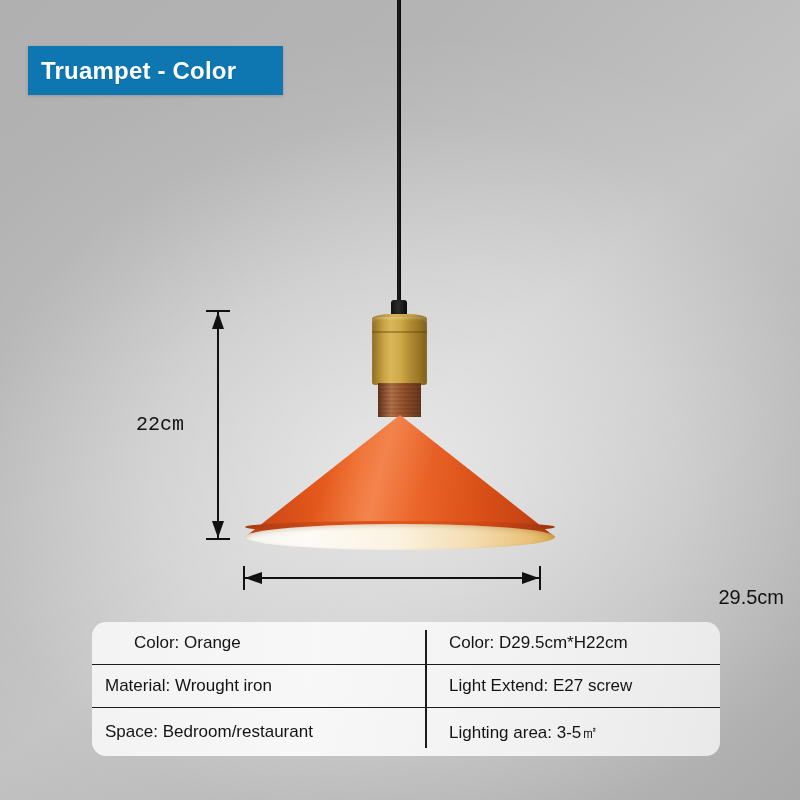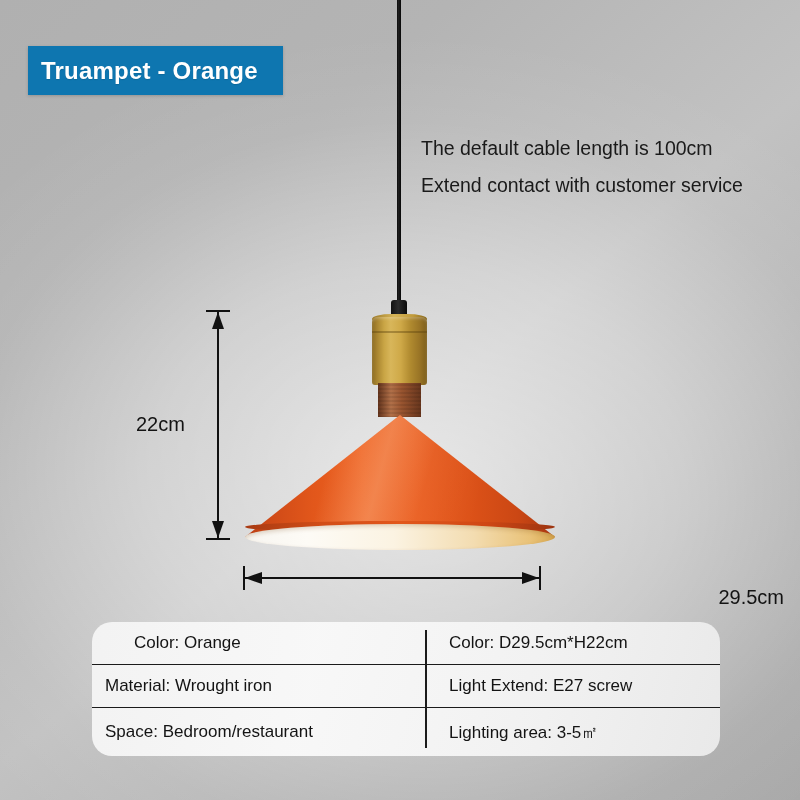--- a/index.html
+++ b/index.html
@@ -200,20 +200,21 @@
     border-right: 6px solid transparent;
     border-top: 17px solid #111;
   }
   #dim-v-label {
     position: absolute;
     left: 136px;
     top: 413px;
     font-size: 20px;
     color: #131313;
     white-space: nowrap;
+    font-family: Liberation Mono, monospace;
   }
 
   #dim-h-line { left: 243px; top: 577px; width: 298px; height: 2px; }
   #dim-h-cap-left { left: 243px; top: 566px; width: 2px; height: 24px; }
   #dim-h-cap-right { left: 539px; top: 566px; width: 2px; height: 24px; }
   #dim-h-arrow-left {
     position: absolute; left: 245px; top: 572px;
     width: 0; height: 0;
     border-top: 6px solid transparent;
     border-bottom: 6px solid transparent;
@@ -236,21 +237,21 @@
     color: #131313;
   }
 
   
   #spec-card {
     position: absolute;
     left: 92px;
     top: 622px;
     width: 628px;
     height: 134px;
-    border-radius: 20px;
+    border-radius: 14px;
     background: linear-gradient(100deg,
         rgba(244,244,244,0.97) 0%,
         rgba(248,248,248,0.99) 35%,
         rgba(243,243,243,0.97) 70%,
         rgba(236,236,236,0.95) 100%);
   }
   #spec-table {
     position: absolute;
     left: 0;
     top: 0;
@@ -276,27 +277,23 @@
     height: 118px;
     background: #1b1b1b;
   }
 </style>
 </head>
 <body>
 
 <div id="stage">
 
   <div id="title-badge">
-    <span class="txt">Truampet - Orange</span>
+    <span class="txt">Truampet - Color</span>
   </div>
 
-  <div id="note-block">
-    <div class="note-line">The default cable length is 100cm</div>
-    <div class="note-line">Extend contact with customer service</div>
-  </div>
 
   <div id="cable"></div>
   <div id="cable-knot"></div>
   <div id="socket-top"></div>
   <div id="socket"></div>
   <div id="socket-seam"></div>
   <div id="copper-band"></div>
   <div id="shade"></div>
   <div id="shade-hl"></div>
   <div id="shade-rim-edge"></div>

